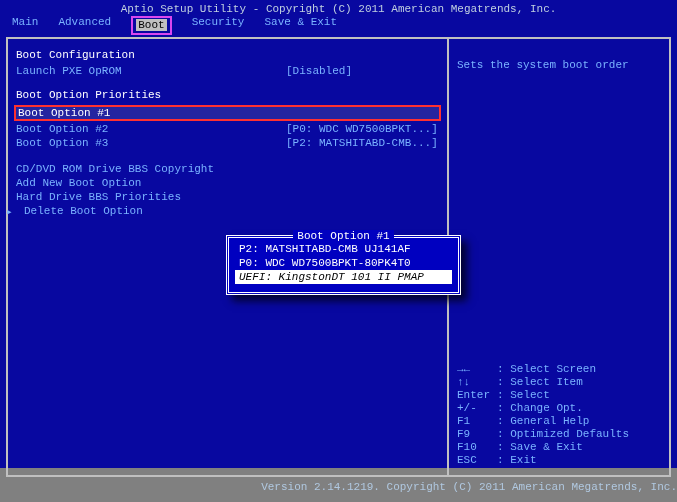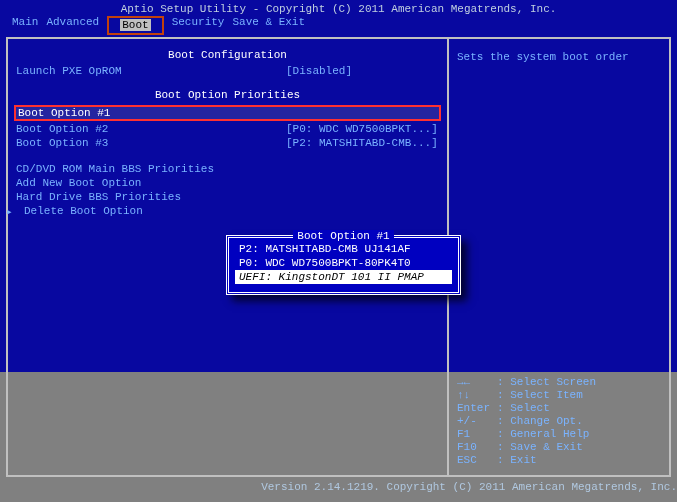--- a/index.html
+++ b/index.html
@@ -6,72 +6,71 @@
 body {
   font-family: "Courier New", monospace;
   font-size: 11px;
   background: #808080;
   width: 677px;
   height: 502px;
   overflow: hidden;
 }
 .bios-screen {
   width: 677px;
-  height: 372px;
+  height: 468px;
   background: #0808a0;
   color: #ffffff;
   position: relative;
 }
 .header {
   text-align: center;
   padding: 3px 0 1px 0;
   color: #c0d0e0;
 }
 .menu-bar {
   display: flex;
-  gap: 8px;
+  gap: 20px;
   padding: 0 12px 2px 12px;
   color: #7ab3ff;
 }
 .menu-item {
   cursor: pointer;
 }
 .menu-item.active {
   background: #c0c0c0;
   color: #000000;
   padding: 0 2px;
 }
 .tab-highlight {
-  border: 2px solid #c2410c;
-  padding: 0 11px;
+  border: 2px solid #d946ef;
+  padding: 0 3px;
   display: inline-block;
   line-height: 15px;
 }
 .main-area {
   display: flex;
   border: 2px solid #c0c0c0;
   margin: 0 6px;
   height: 440px;
   position: relative;
 }
 .left-panel {
   flex: 1;
   padding: 6px 8px;
   border-right: 2px solid #c0c0c0;
   position: relative;
 }
 .right-panel {
   width: 220px;
-  padding: 12px 8px;
+  padding: 20px 8px;
   position: relative;
 }
 .section-heading {
   color: #ffffff;
   margin: 4px 0;
-  text-align: center;
 }
 .setting-row {
   display: flex;
   color: #7ab3ff;
   margin: 2px 0;
 }
 .setting-label { width: 270px; }
 .setting-value { }
 .row-highlight {
   border: 2px solid #ff3030;
@@ -170,21 +169,21 @@
         <span class="setting-label">Boot Option #2</span>
         <span class="setting-value">[P0: WDC WD7500BPKT...]</span>
       </div>
       <div class="setting-row">
         <span class="setting-label">Boot Option #3</span>
         <span class="setting-value">[P2: MATSHITABD-CMB...]</span>
       </div>
 
       <div style="height:10px"></div>
       <div class="setting-row">
-          <span>CD/DVD ROM Main BBS Priorities</span>
+          <span>CD/DVD ROM Drive BBS Copyright</span>
         </div>
       <div class="setting-row">
           <span>Add New Boot Option</span>
         </div>
       <div class="setting-row">
           <span>Hard Drive BBS Priorities</span>
         </div>
       <div class="setting-row">
         <span class="arrow-marker">▸</span>
         <span style="margin-left:8px">Delete Boot Option</span>
@@ -206,20 +205,24 @@
             <span class="key-col">Enter</span>
             <span>: Select</span>
           </div>
         <div class="key-help-line">
             <span class="key-col">+/-</span>
             <span>: Change Opt.</span>
           </div>
         <div class="key-help-line">
             <span class="key-col">F1</span>
             <span>: General Help</span>
+          </div>
+        <div class="key-help-line">
+            <span class="key-col">F9</span>
+            <span>: Optimized Defaults</span>
           </div>
         <div class="key-help-line">
             <span class="key-col">F10</span>
             <span>: Save &amp; Exit</span>
           </div>
         <div class="key-help-line">
             <span class="key-col">ESC</span>
             <span>: Exit</span>
           </div>
       </div>

